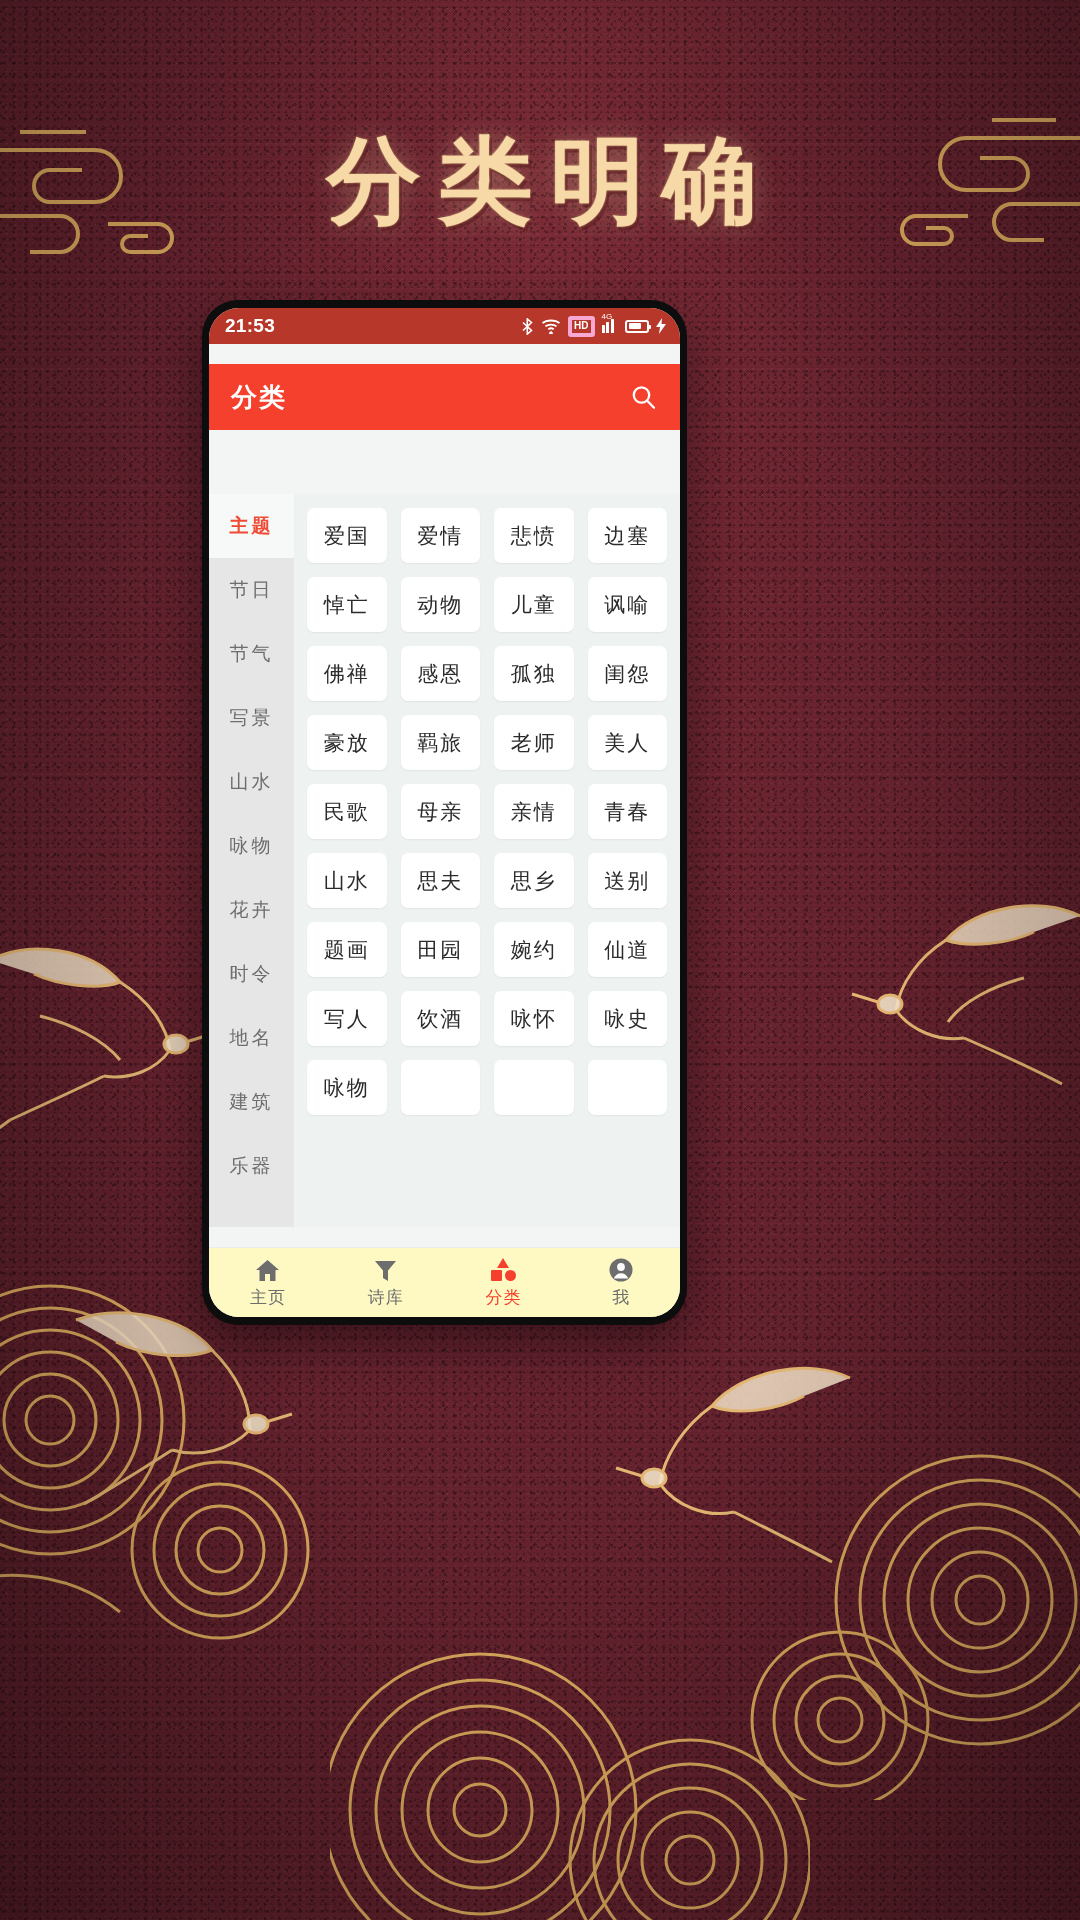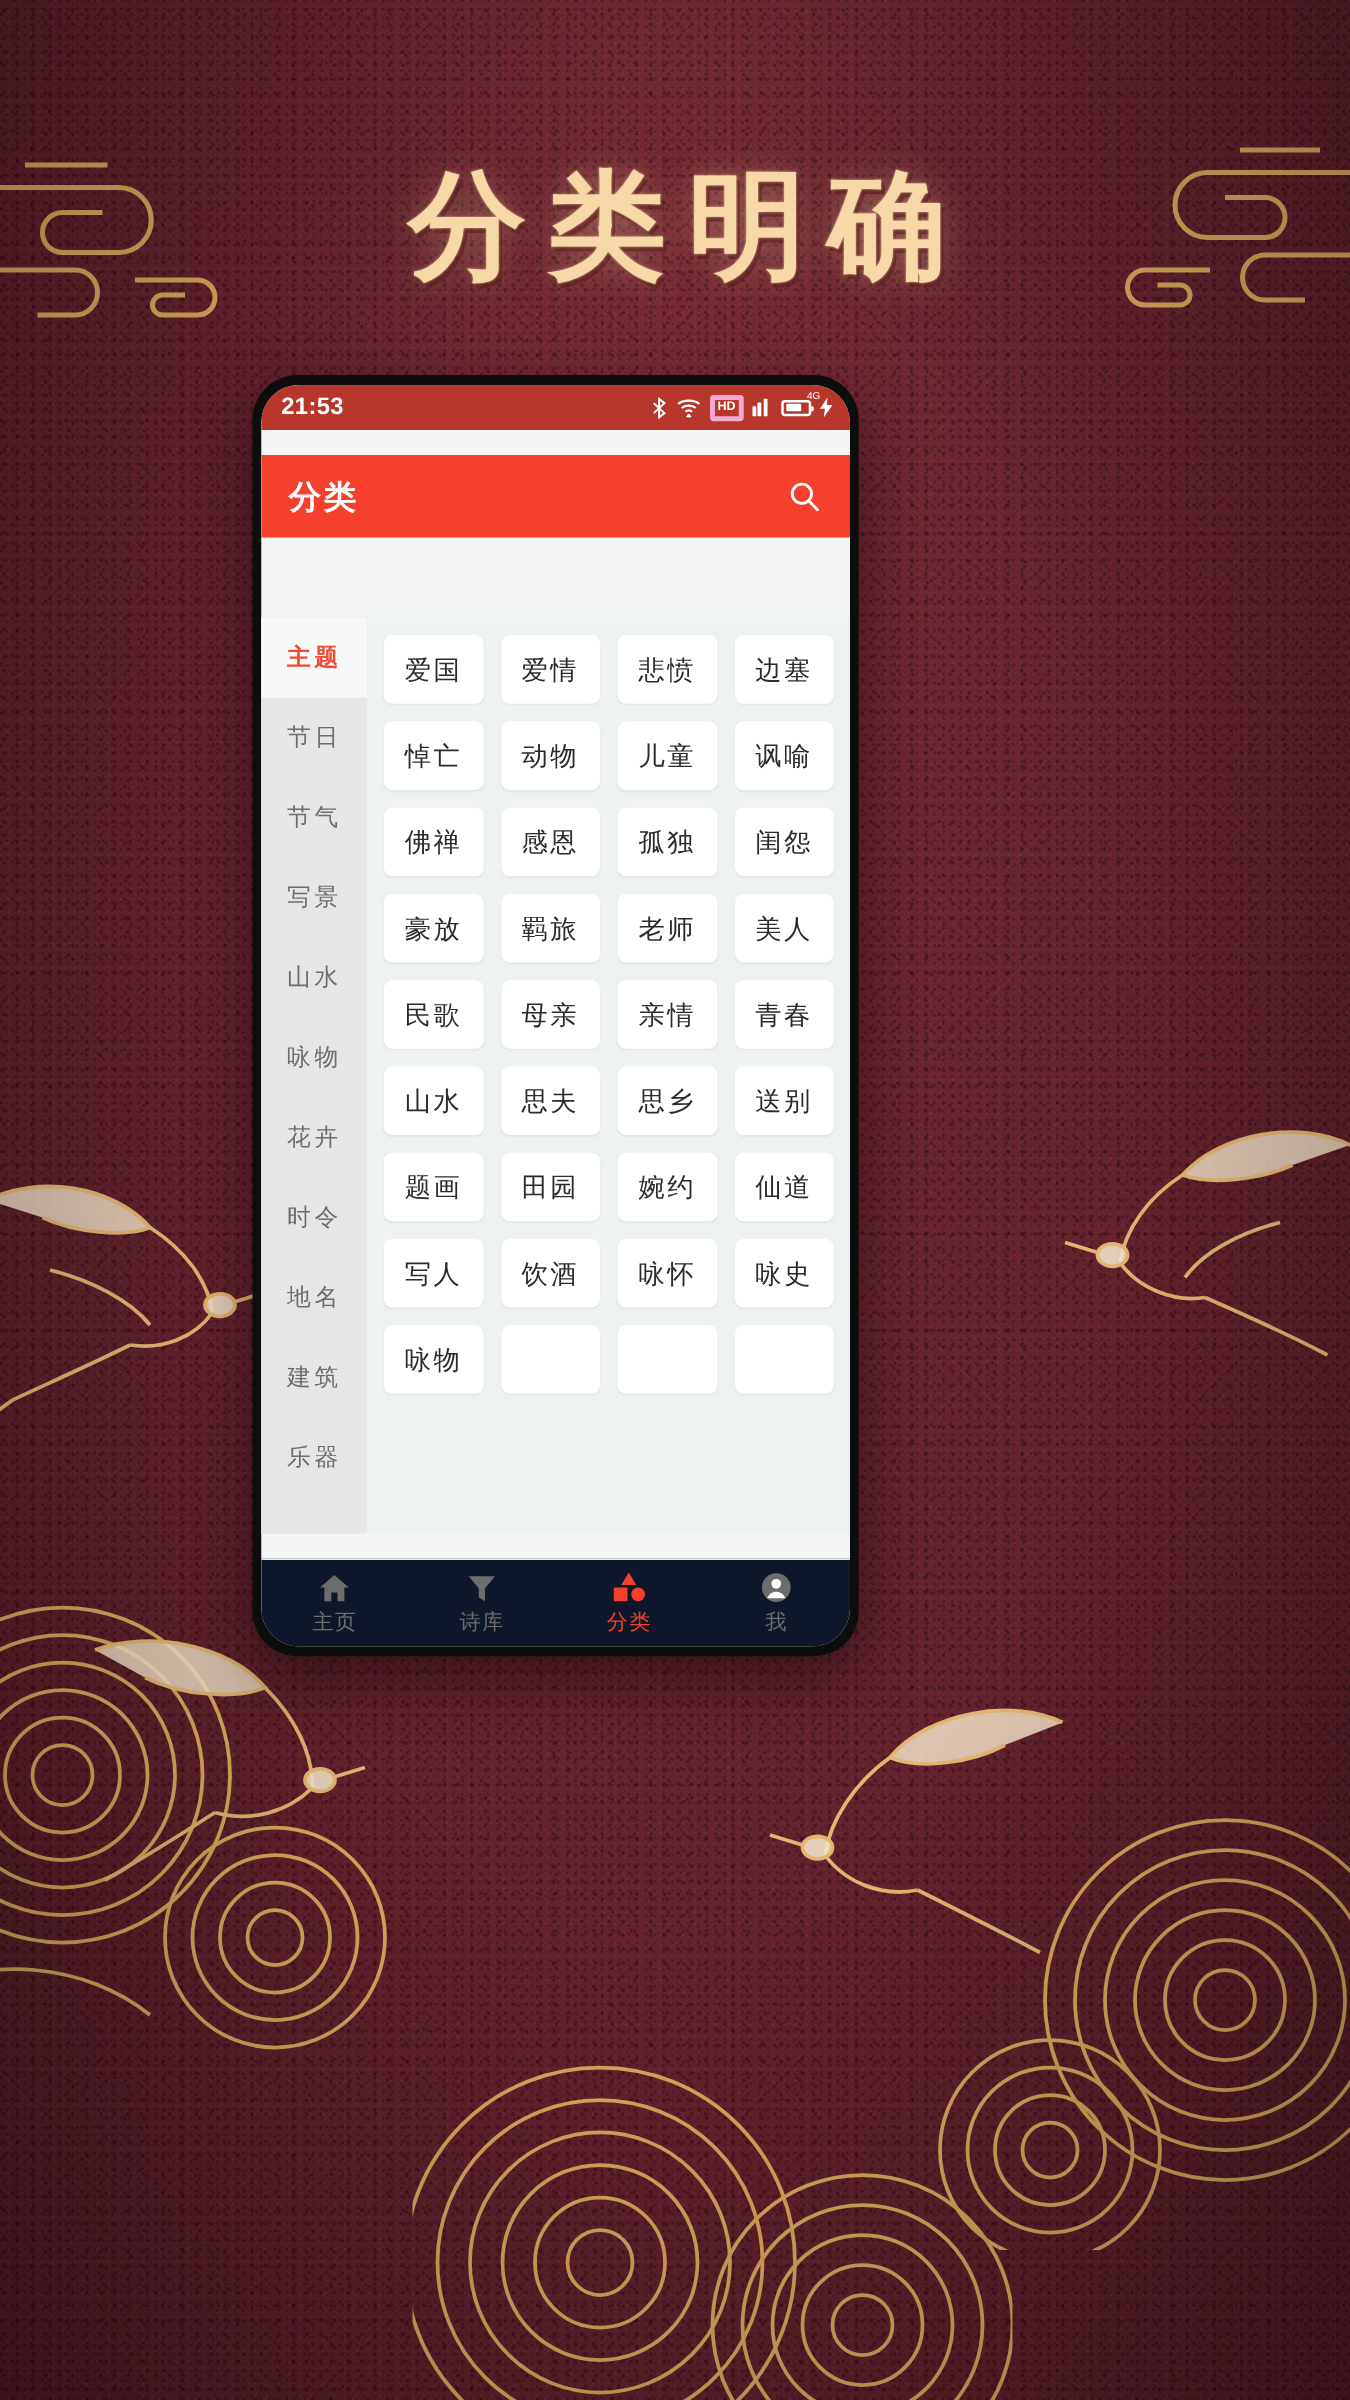--- a/index.html
+++ b/index.html
@@ -101,21 +101,21 @@
     border:4px solid #f9a8d4; border-radius:3px;
     font-size:10px; font-weight:bold; line-height:1;
     padding:1.5px 2px;
   }
   .bars{ display:flex; align-items:flex-end; gap:1.5px; height:14px; position:relative; }
   .bars i{ display:block; width:3px; background:#fff; border-radius:.5px; }
   .bars i:nth-child(1){height:5px}
   .bars i:nth-child(2){height:8px}
   .bars i:nth-child(3){height:11px}
   .bars i:nth-child(4){height:14px}
-  .g4{ position:absolute; top:-7px; left:0; font-size:8px; font-weight:normal;margin-left:44px; }
+  .g4{ position:absolute; top:-7px; left:0; font-size:8px; font-weight:normal; }
   .batt{
     width:24px; height:13px; border:2px solid #fff; border-radius:3px;
     position:relative; padding:1.5px;
   }
   .batt:after{
     content:""; position:absolute; right:-4px; top:3.5px;
     width:2.5px; height:4px; background:#fff; border-radius:0 1px 1px 0;
   }
   .batt em{ display:block; height:100%; width:72%; background:#fff; border-radius:1px; }
 
@@ -169,21 +169,21 @@
     border-radius:7px;
     display:flex; align-items:center; justify-content:center;
     font-size:21px; color:#2b2b2b; letter-spacing:2px;
     box-shadow:0 1px 2px rgba(0,0,0,.06);
     cursor:pointer;
   }
 
   
   #bottomnav{
     height:70px; flex:0 0 70px;
-    background:#0f172a;
+    background:#fef9c3;
     border-top:1px solid #ececec;
     display:flex;
   }
   .nav-item{
     flex:1;
     display:flex; flex-direction:column; align-items:center; justify-content:center;
     gap:4px; cursor:pointer;
   }
   .nav-item .lbl{ font-size:17px; color:#6d6d6d; letter-spacing:1px; }
   .nav-item.active .lbl{ color:#f4402c; }

